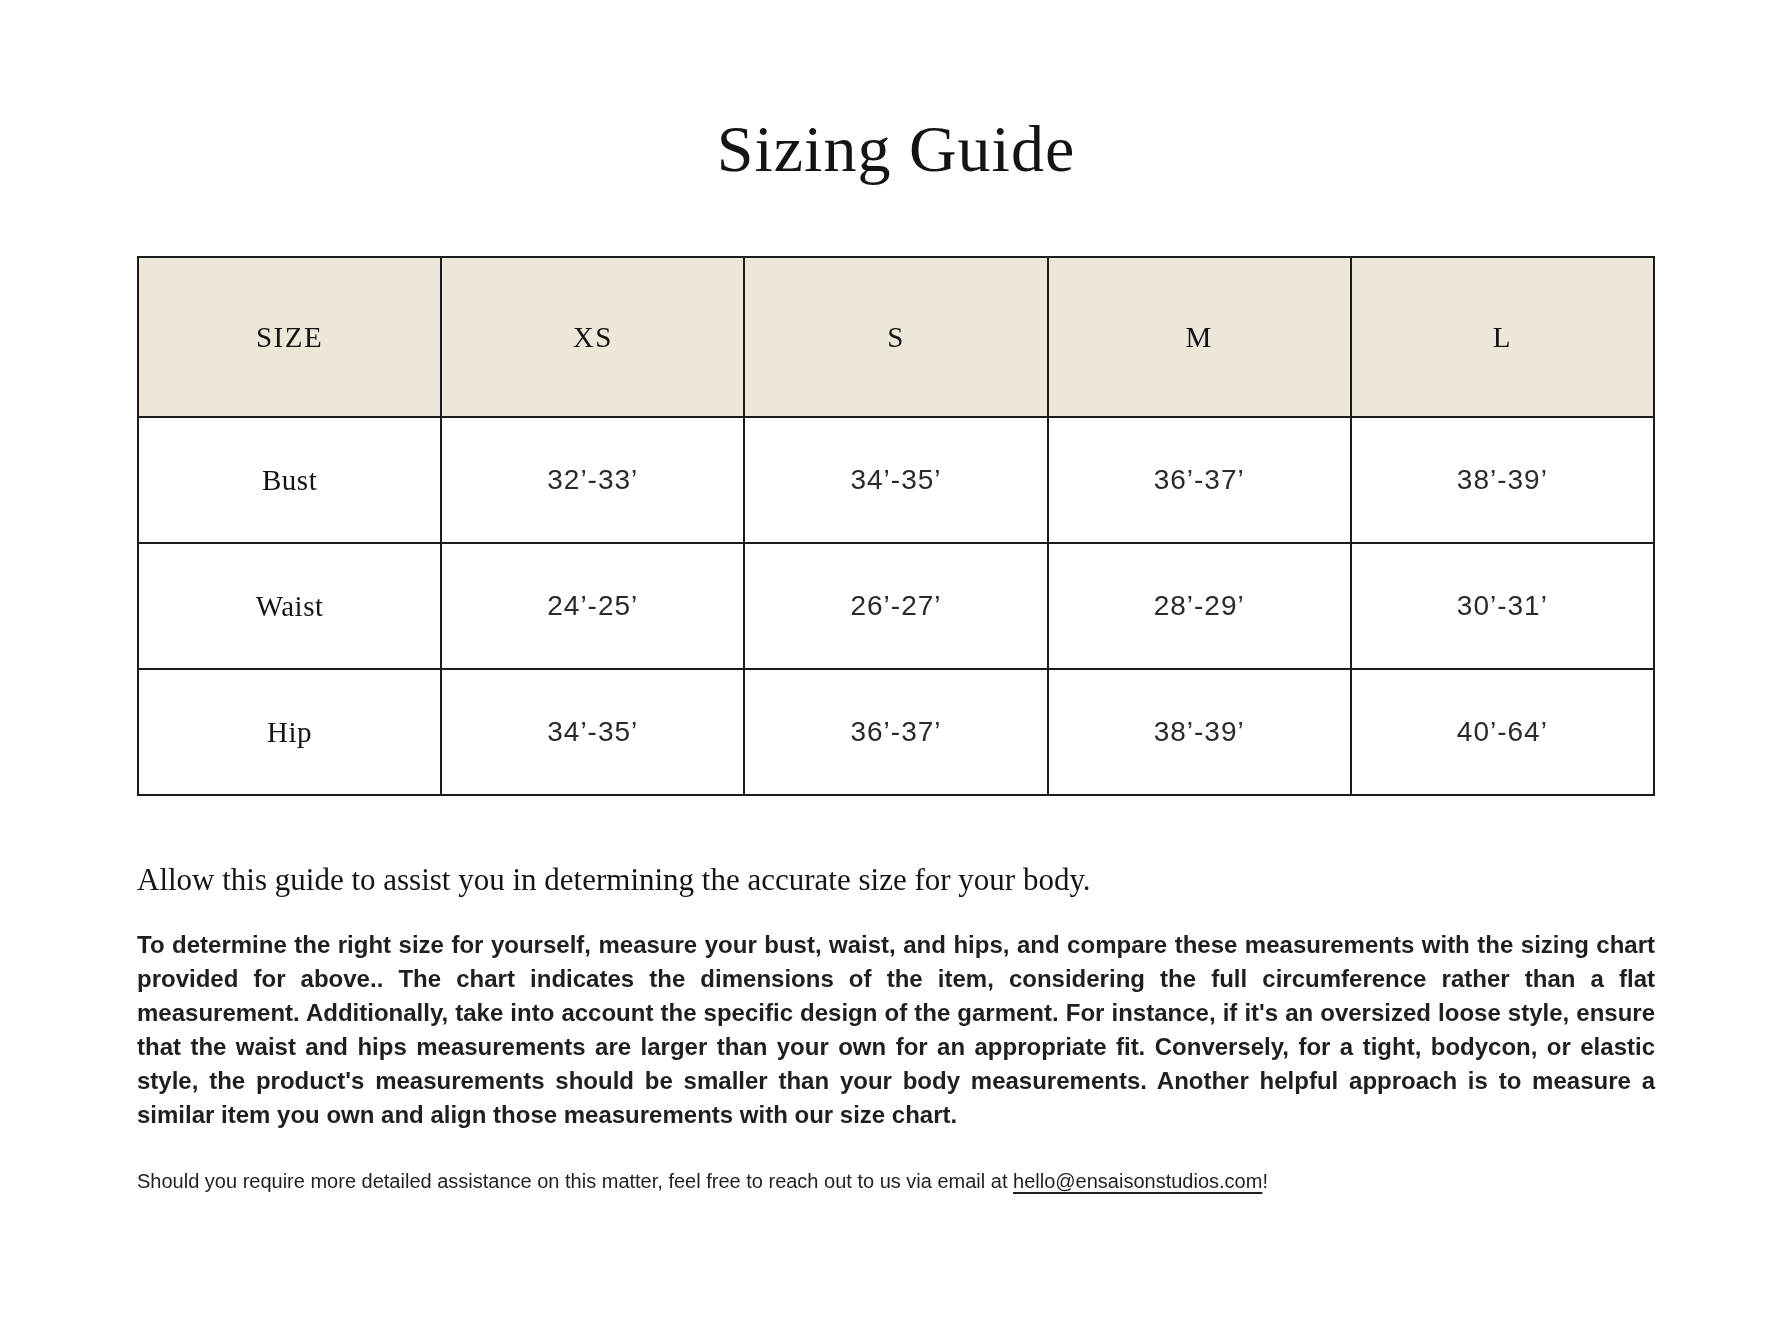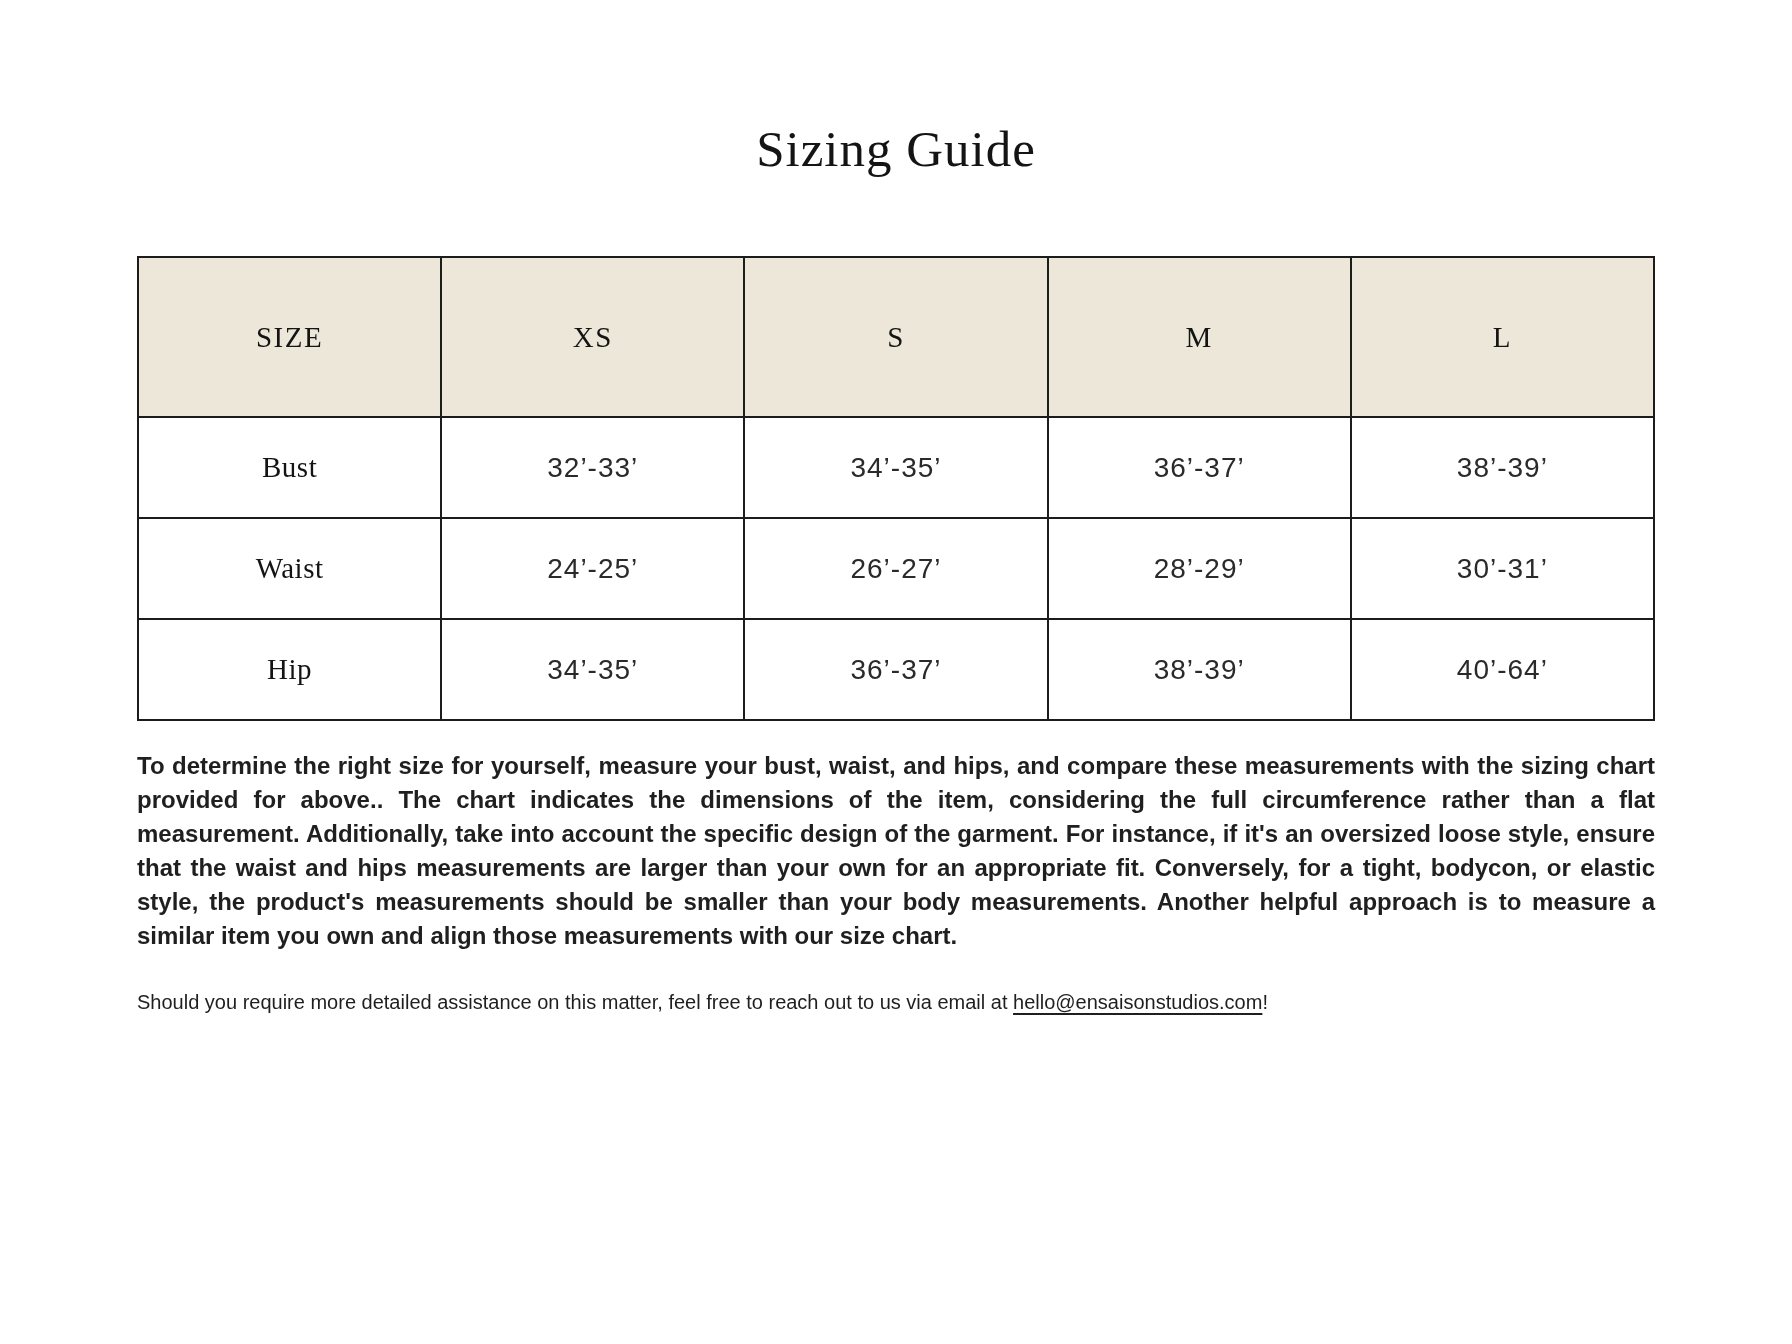--- a/index.html
+++ b/index.html
@@ -21,21 +21,21 @@
   }
   .page{
     width:1792px;
     height:1344px;
     padding:0 137px;
     overflow:hidden;
   }
   .title{
     font-family:"Liberation Serif", serif;
     font-weight:400;
-    font-size:51px;
+    font-size:66px;
     line-height:66px;
     letter-spacing:1px;
     text-align:center;
     color:var(--heading_text);
     margin:116px 0 0 0;
   }
   table.sizing{
     width:100%;
     table-layout:fixed;
     border-collapse:collapse;
@@ -51,21 +51,21 @@
   table.sizing th{
     height:160px;
     background:var(--header_bg);
     font-family:"Liberation Serif", serif;
     font-weight:400;
     font-size:29px;
     letter-spacing:1.5px;
     color:var(--heading_text);
   }
   table.sizing td{
-    height:101px;
+    height:126px;
     background:var(--background);
   }
   td.row-label{
     font-family:"Liberation Serif", serif;
     font-size:29px;
     letter-spacing:0.5px;
     color:var(--heading_text);
   }
   td.value{
     font-size:28px;
@@ -137,18 +137,19 @@
       <tr>
         <td class="row-label">Hip</td>
         <td class="value">34’-35’</td>
         <td class="value">36’-37’</td>
         <td class="value">38’-39’</td>
         <td class="value">40’-64’</td>
       </tr>
     </tbody>
   </table>
 
+  <div class="subheading">Allow this guide to assist you in determining the accurate size for your body.</div>
 
   <div class="paragraph">To determine the right size for yourself, measure your bust, waist, and hips, and compare these measurements with the sizing chart provided for above.. The chart indicates the dimensions of the item, considering the full circumference rather than a flat measurement. Additionally, take into account the specific design of the garment. For instance, if it's an oversized loose style, ensure that the waist and hips measurements are larger than your own for an appropriate fit. Conversely, for a tight, bodycon, or elastic style, the product's measurements should be smaller than your body measurements. Another helpful approach is to measure a similar item you own and align those measurements with our size chart.</div>
 
   <div class="contact"><span>Should you require more detailed assistance on this matter, feel free to reach out to us via email at </span><a href="#">hello@ensaisonstudios.com</a><span>!</span></div>
 
 </div>
 
 </body></html>

